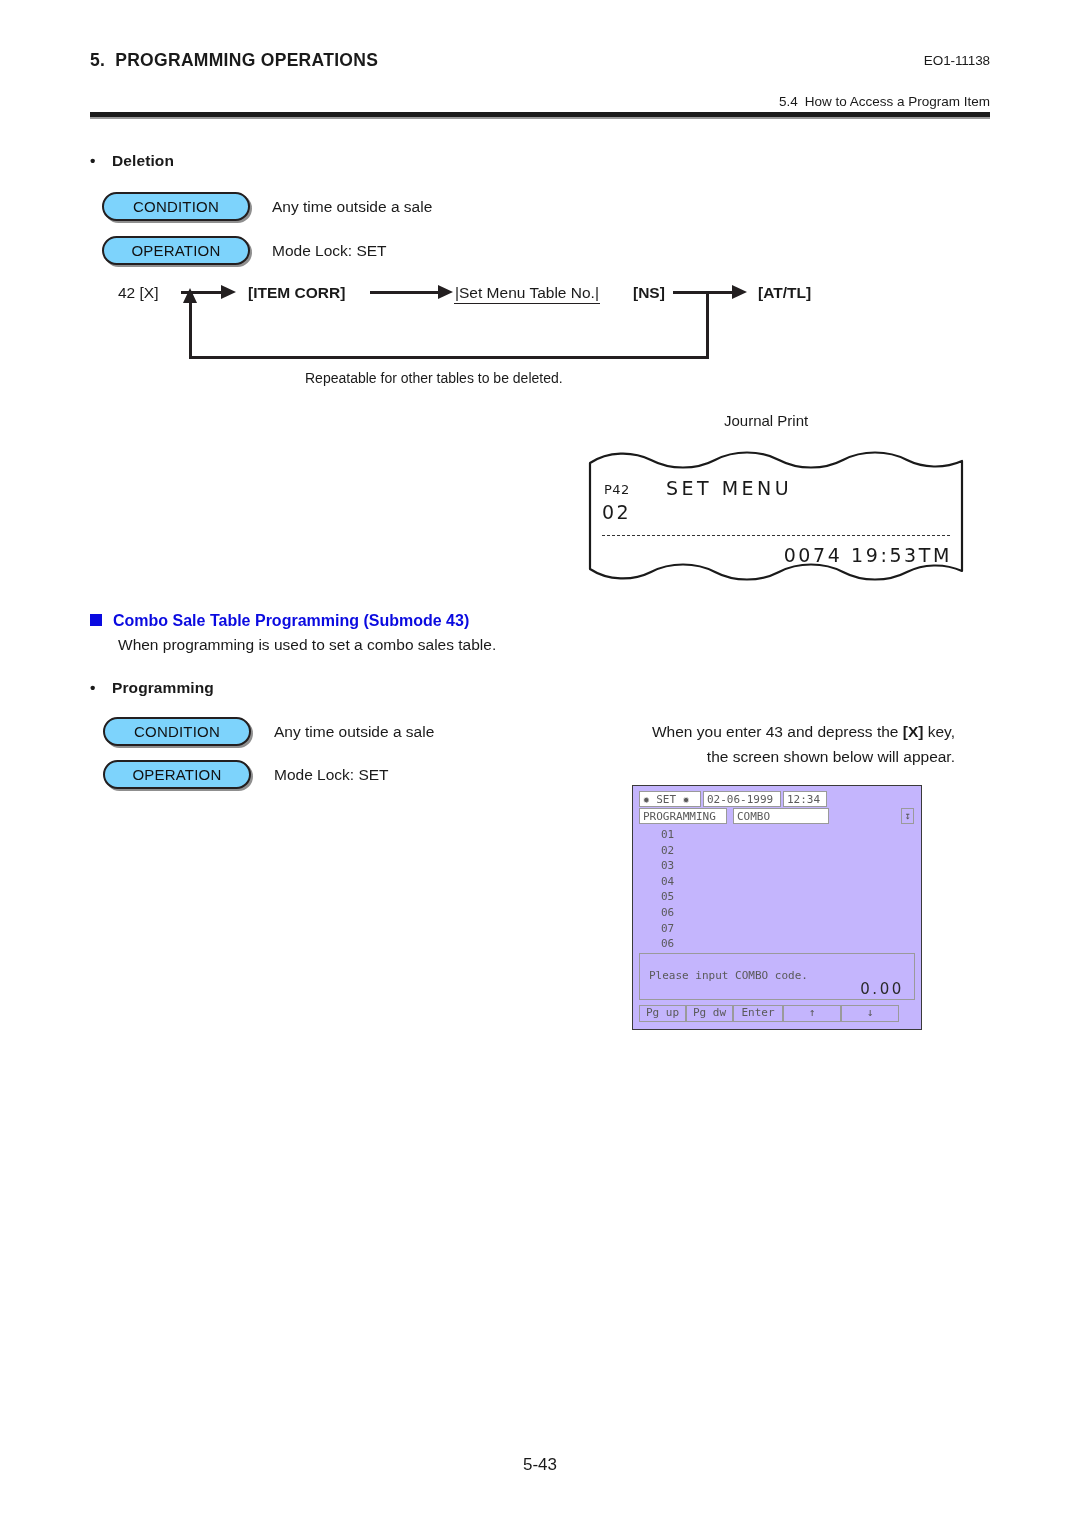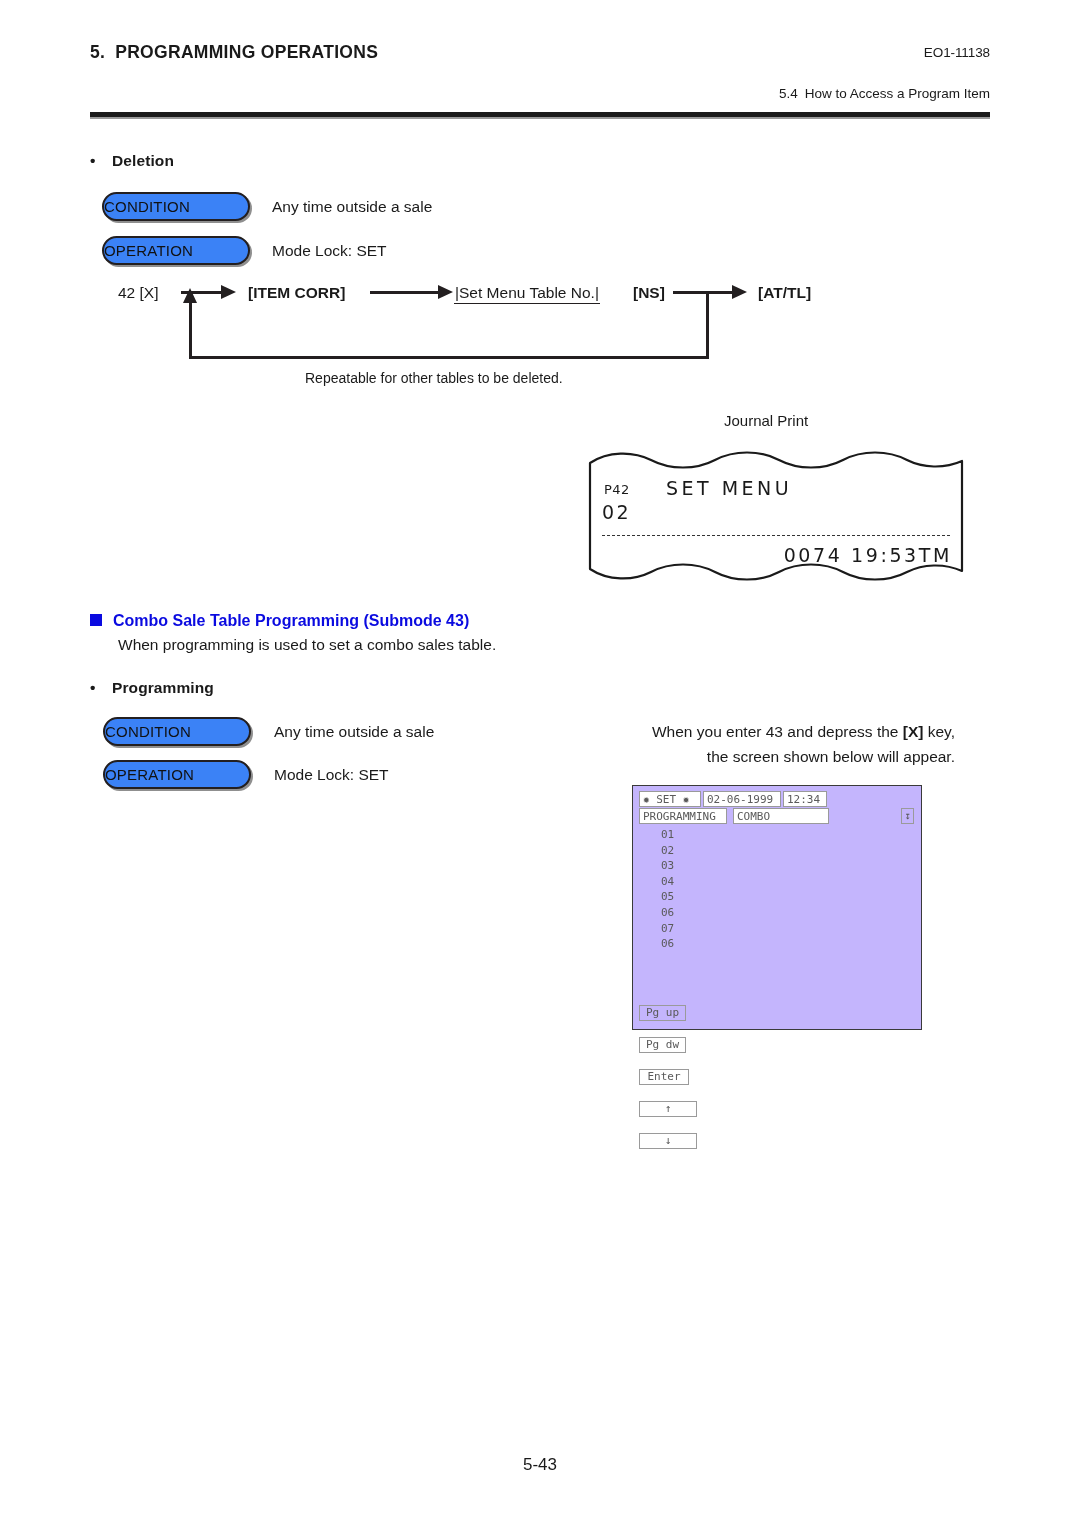--- a/index.html
+++ b/index.html
@@ -14,21 +14,21 @@
     position: relative;
     font-family: "Liberation Sans", sans-serif;
     color: #1a1a1a;
     overflow: hidden;
   }
 
   
   .page-header {
     position: absolute;
     left: 90px;
-    top: 42px;
+    top: 50px;
     width: 900px;
     height: 80px;
   }
   .hdr-chapter {
     position: absolute;
     left: 0;
     top: 0;
     font-size: 17.5px;
     font-weight: bold;
     letter-spacing: 0.3px;
@@ -70,23 +70,24 @@
     width: 22px;
     font-weight: bold;
   }
 
   .pill {
     position: absolute;
     width: 148px;
     height: 29px;
     border: 2.2px solid #231f20;
     border-radius: 15px;
-    background: #3b82f6;
+    background: #7dd3fc;
     box-shadow: 2px 2px 0 0 #8f8f8f;
     box-sizing: border-box;
+    text-align: center;
     line-height: 25px;
     font-size: 15px;
     letter-spacing: 0.2px;
     color: #111;
   }
   .pill-text {
     position: absolute;
     font-size: 15.5px;
     line-height: 29px;
   }
@@ -296,22 +297,21 @@
     letter-spacing: 2.6px;
     color: #2a2a2a;
   }
   .lcd-btnrow {
     position: absolute;
     left: 0;
     top: 214px;
     width: 276px;
     height: 17px;
     display: flex;
-    gap: 16px;
-    flex-direction: column;
+    gap: 0;
   }
   .lcd-btn {
     border: 1.2px solid #9a9a9a;
     box-sizing: border-box;
     font-size: 11px;
     color: #5a5a5a;
     text-align: center;
     line-height: 14px;
     flex: 0 0 auto;
   }
@@ -449,20 +449,24 @@
       <div>01</div>
       <div>02</div>
       <div>03</div>
       <div>04</div>
       <div>05</div>
       <div>06</div>
       <div>07</div>
       <div>06</div>
     </div>
 
+    <div class="lcd-msgbox">
+      <div class="lcd-msg">Please input COMBO code.</div>
+      <div class="lcd-amount">0.00</div>
+    </div>
 
     <div class="lcd-btnrow">
       <div class="lcd-btn w1">Pg up</div>
       <div class="lcd-btn w2">Pg dw</div>
       <div class="lcd-btn w3">Enter</div>
       <div class="lcd-btn w4">↑</div>
       <div class="lcd-btn w5">↓</div>
     </div>
 
   </div>

